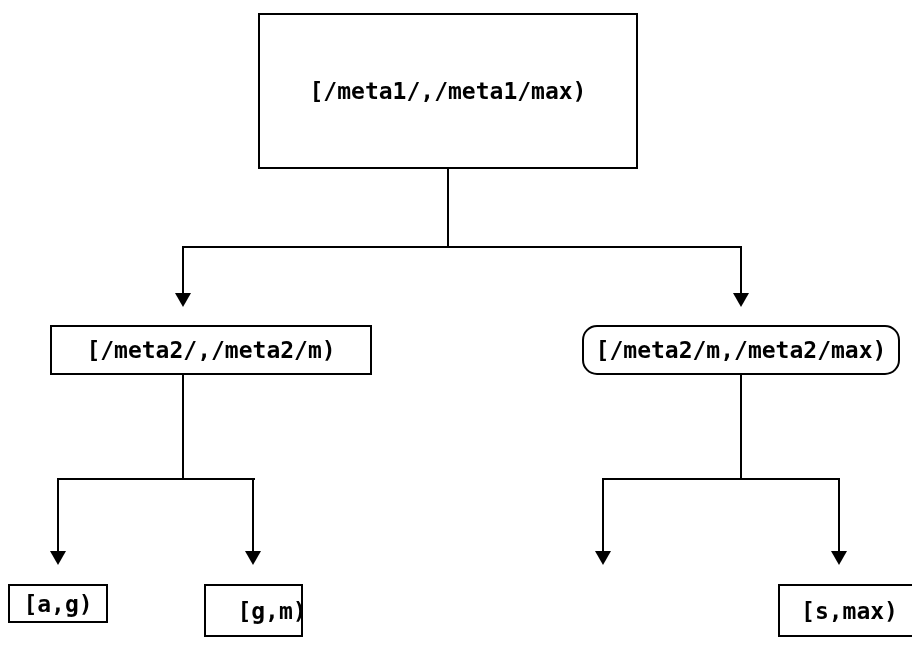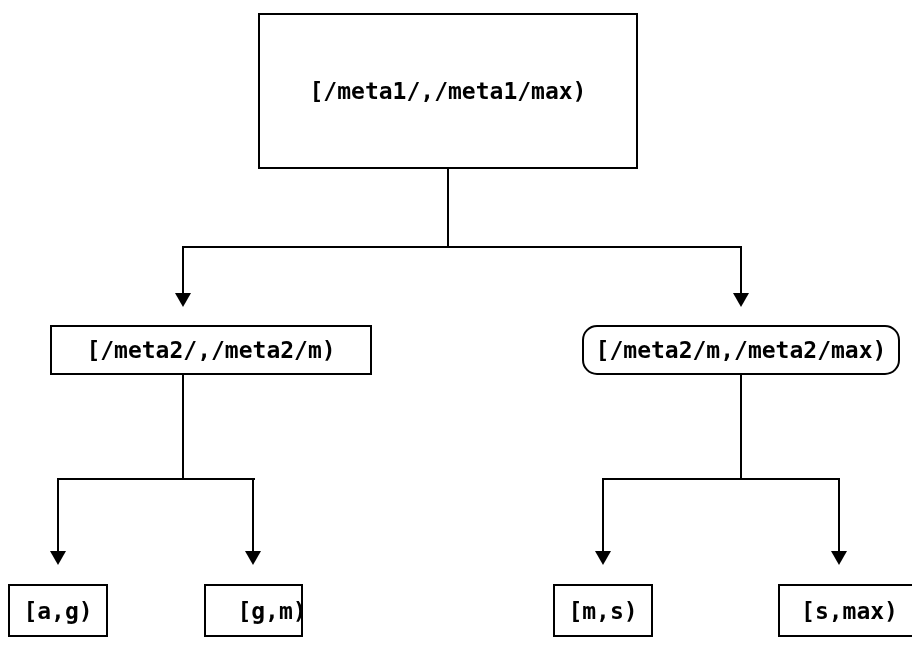--- a/index.html
+++ b/index.html
@@ -23,21 +23,21 @@
     display: flex;
     align-items: center;
     justify-content: center;
     font-weight: bold;
     font-size: 23px;
     white-space: nowrap;
   }
   .node-root  { left: 258px; top: 13px;  width: 380px; height: 156px; }
   .node-left  { left: 22px;  top: 325px; width: 322px; height: 50px; margin-left: 28px;  }
   .node-right { left: 582px; top: 325px; width: 318px; height: 50px; border-radius: 15px;  }
-  .node-ll    { left: 8px;   top: 584px; width: 100px; height: 53px;  }
+  .node-ll    { left: 8px;   top: 584px; width: 100px; height: 39px;  }
   .node-lr    { left: 204px; top: 584px; width: 99px;  height: 53px; padding-left: 37px;  }
   .node-rl    { left: 553px; top: 584px; width: 100px; height: 53px;  }
   .node-rr    { left: 778px; top: 584px; width: 143px; height: 53px;  }
 
   .vline, .hline {
     position: absolute;
     background: #000000;
   }
   .vline { width: 2px; }
   .hline { height: 2px; }
@@ -88,23 +88,20 @@
   </div>
   <div class="node node-right">
     <span>[/meta2/m,/meta2/max)</span>
   </div>
   <div class="node node-ll">
     <span>[a,g)</span>
   </div>
   <div class="node node-lr">
     <span>[g,m)</span>
   </div>
-  <div class="node node-rl">
-    <span>[m,s)</span>
-  </div>
   <div class="node node-rr">
     <span>[s,max)</span>
   </div>
 
   <div class="vline c1-stem"></div>
   <div class="hline c1-bar"></div>
   <div class="vline c1-dropL"></div>
   <div class="vline c1-dropR"></div>
   <div class="arrowhead a1L"></div>
   <div class="arrowhead a1R"></div>

